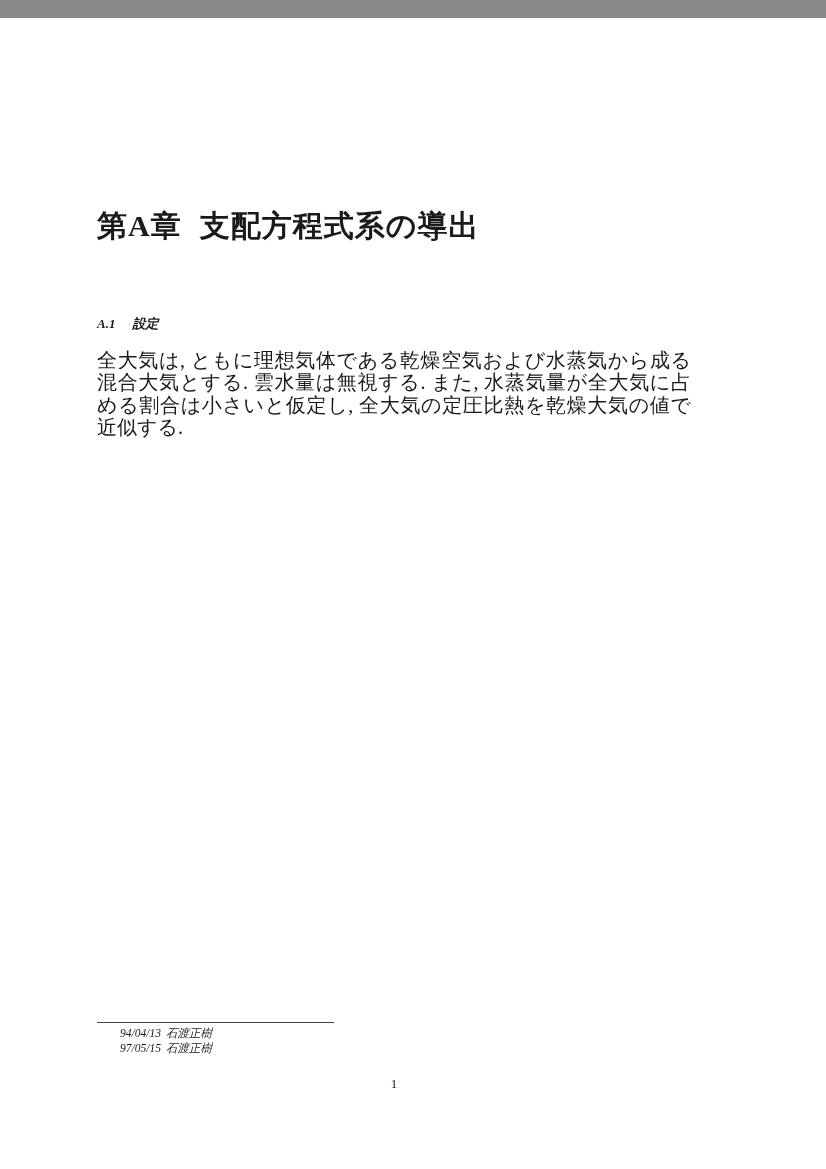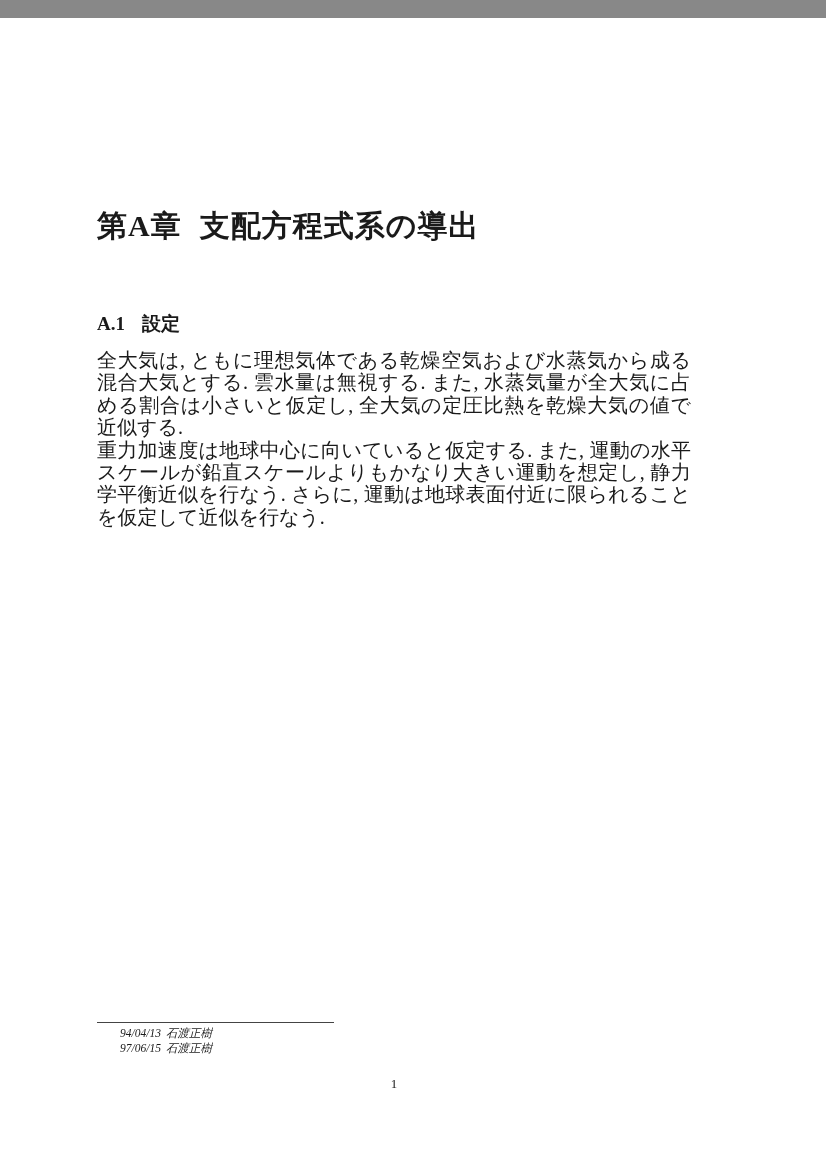--- a/index.html
+++ b/index.html
@@ -25,24 +25,25 @@
     line-height: 36px;
     letter-spacing: 1px;
     white-space: nowrap;
   }
   .chapter-title .chapter-gap { display: inline-block; width: 18px; }
 
   .section-heading {
     position: absolute;
     left: 97px;
     top: 293px;
-    font-size: 19px;
+    font-size: 13px;
     font-weight: bold;
     line-height: 25px;
     white-space: nowrap;
+    font-style: italic;
   }
   .section-heading .section-gap { display: inline-block; width: 17px; }
 
   .body-text {
     position: absolute;
     left: 97px;
     top: 331px;
     width: 594px;
     font-size: 20px;
     line-height: 22.4px;
@@ -88,25 +89,24 @@
   <h1 class="chapter-title">
     <span>第A章</span><span class="chapter-gap"></span><span>支配方程式系の導出</span>
   </h1>
 
   <h2 class="section-heading">
     <span>A.1</span><span class="section-gap"></span><span>設定</span>
   </h2>
 
   <div class="body-text">
     <p>全大気は, ともに理想気体である乾燥空気および水蒸気から成る混合大気とする. 雲水量は無視する. また, 水蒸気量が全大気に占める割合は小さいと仮定し, 全大気の定圧比熱を乾燥大気の値で近似する.</p>
-    <p>重力加速度は地球中心に向いていると仮定する. また, 運動の水平スケールが鉛直スケールよりもかなり大きい運動を想定し, 静力学平衡近似を行なう. さらに, 運動は地球表面付近に限られることを仮定して近似を行なう.</p>
   </div>
 
   <div class="footnote-rule"></div>
 
   <div class="footnotes">
     <div><span>94/04/13</span><span class="sep"></span><span>石渡正樹</span></div>
-    <div><span>97/06/15</span><span class="sep"></span><span>石渡正樹</span></div>
+    <div><span>97/05/15</span><span class="sep"></span><span>石渡正樹</span></div>
   </div>
 
   <div class="page-number">1</div>
 
 </div>
 
 </body></html>

